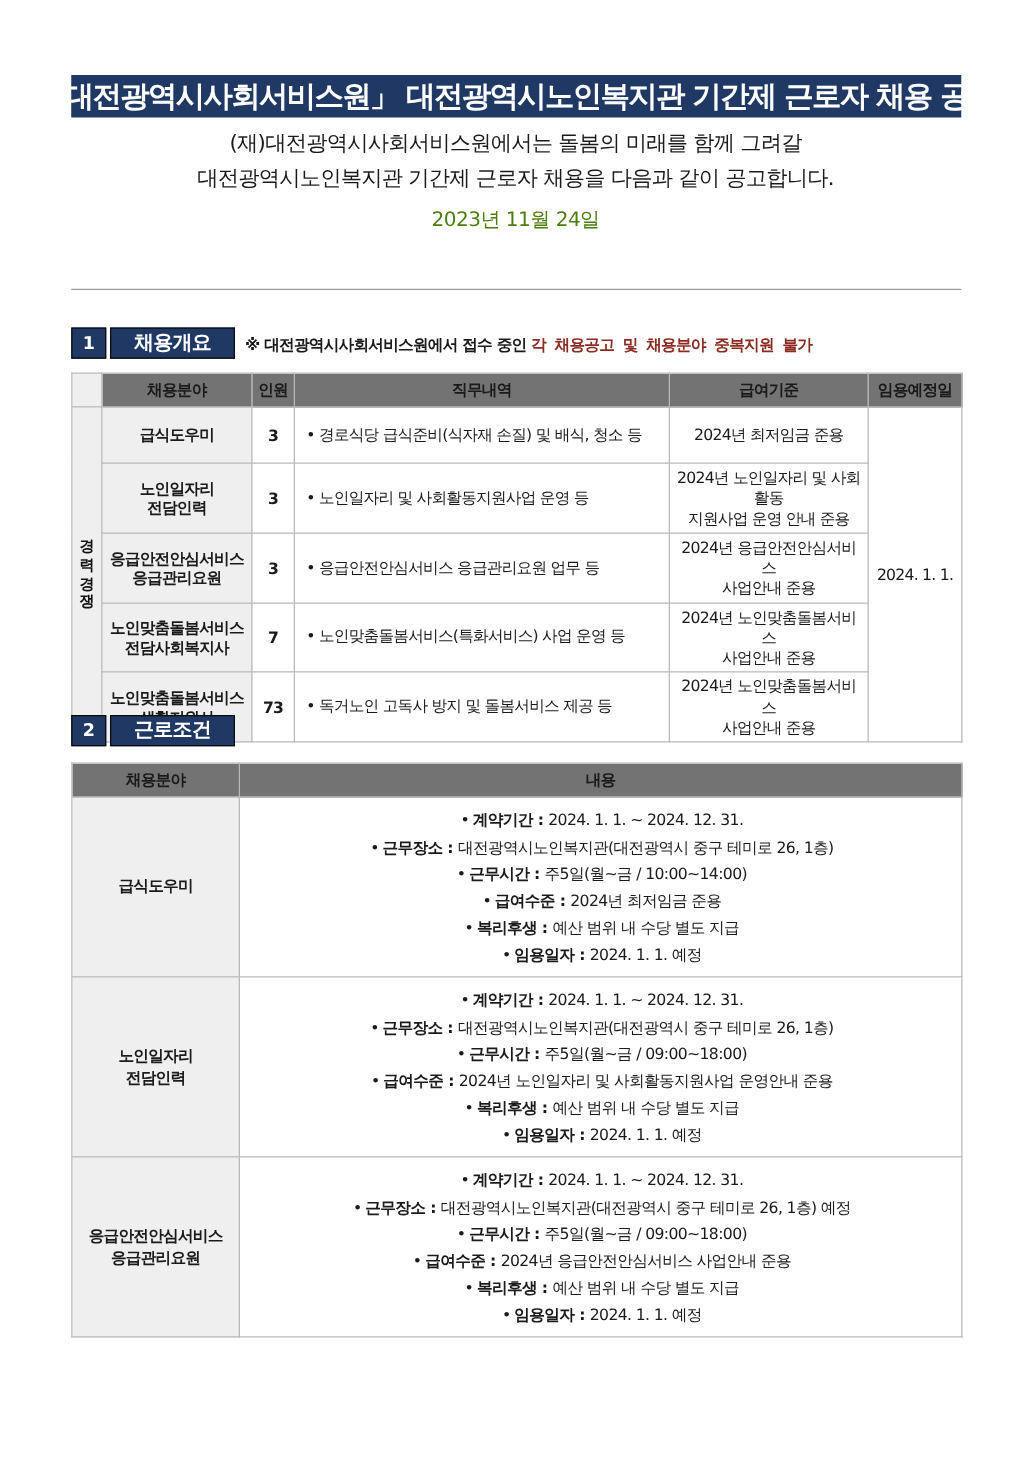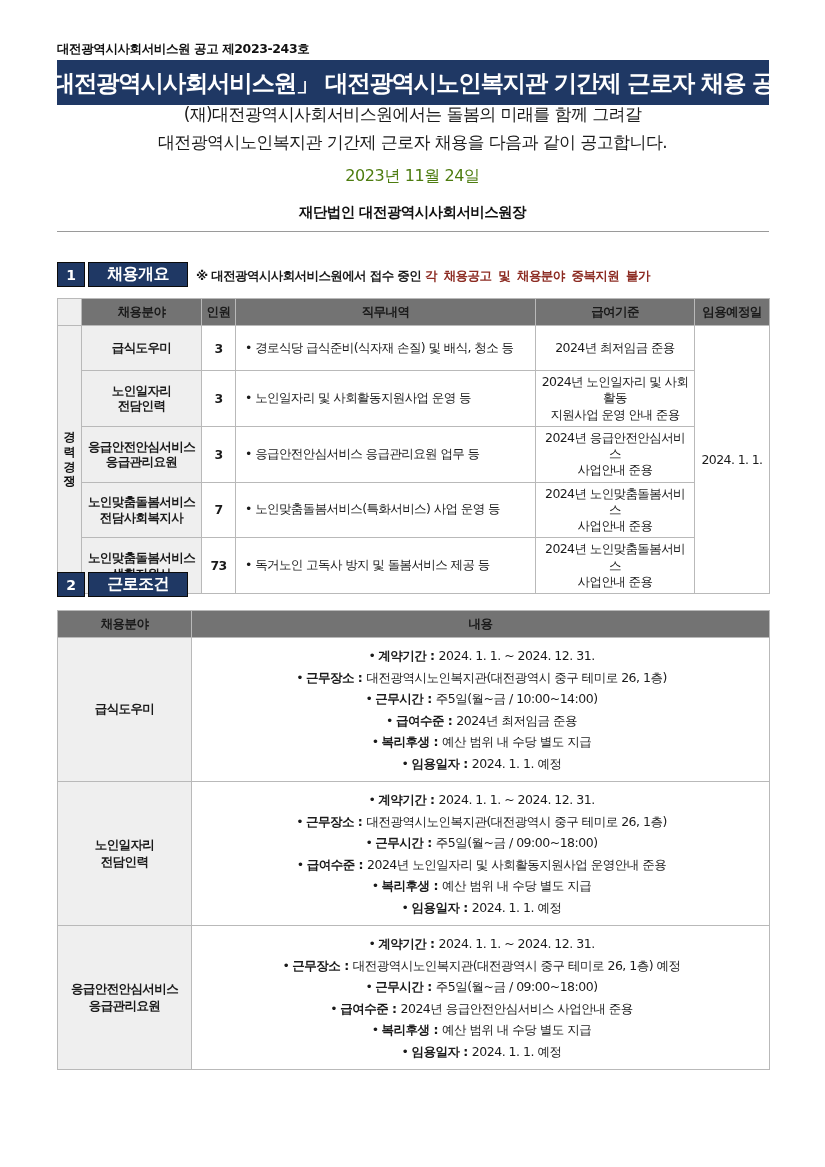--- a/index.html
+++ b/index.html
@@ -32,21 +32,21 @@
     font-weight: bold;
     letter-spacing: -0.4px;
     color: #111;
     white-space: nowrap;
   }
   .title-bar {
     position: absolute;
     left: 57px;
     top: 60px;
     width: 712px;
-    height: 45px;
+    height: 34px;
     background: #1f3864;
     color: #ffffff;
     font-size: 23.5px;
     font-weight: bold;
     letter-spacing: -1.3px;
     display: flex;
     align-items: center;
     justify-content: center;
     white-space: nowrap;
     box-sizing: border-box;
@@ -234,29 +234,27 @@
   }
   .cond-list li .bul { margin-right: 3px; }
   .cond-list li .k { font-weight: bold; }
   .cond-list li .v { margin-left: 4px; }
 </style>
 </head>
 <body>
 
 <div class="page">
 
-  <div class="doc-no">대전광역시사회서비스원 공고 제2023-243호</div>
 
   <div class="title-bar">「대전광역시사회서비스원」 대전광역시노인복지관 기간제 근로자 채용 공고</div>
 
   <div class="lead lead1">(재)대전광역시사회서비스원에서는 돌봄의 미래를 함께 그려갈</div>
   <div class="lead lead2">대전광역시노인복지관 기간제 근로자 채용을 다음과 같이 공고합니다.</div>
 
   <div class="date-line">2023년   11월   24일</div>
-  <div class="org-line">재단법인 대전광역시사회서비스원장</div>
 
   <div class="rule"></div>
 
   <div class="section-head" style="left:57px; top:262px;">
     <div class="sec-num">1</div>
     <div class="sec-label">채용개요</div>
   </div>
 
   <div class="sec-note">
     <span class="nm">※ 대전광역시사회서비스원에서 접수 중인 </span><span class="hl">각 채용공고 및 채용분야 중복지원 불가</span>

